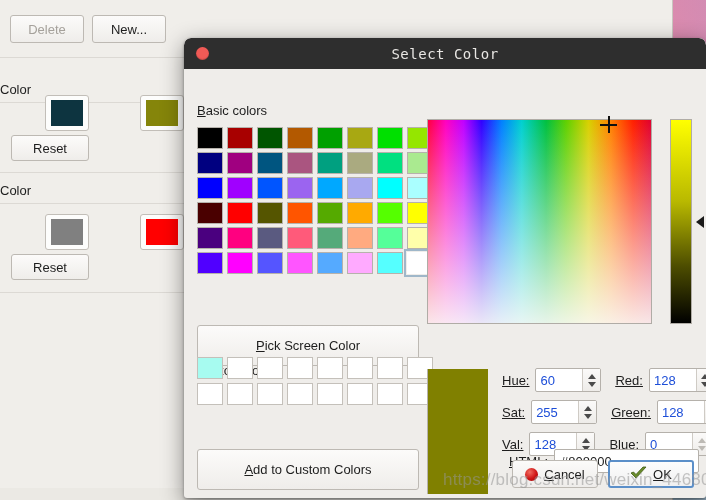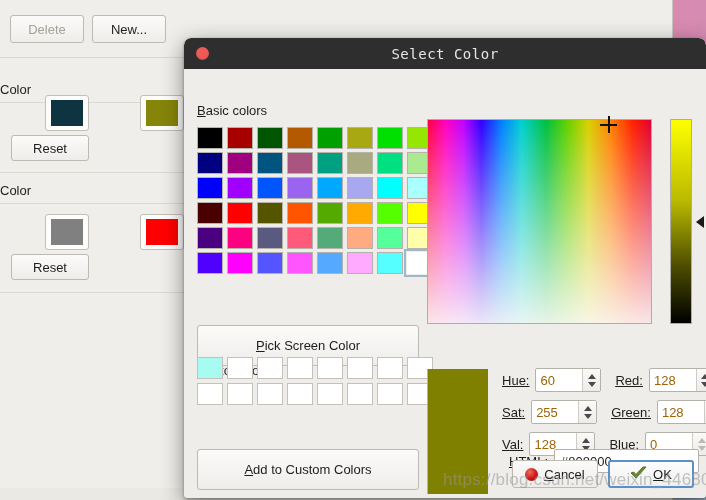--- a/index.html
+++ b/index.html
@@ -334,21 +334,21 @@
     border-radius: 2px;
     background: #ffffff;
     box-sizing: border-box;
   }
   .spin input {
     border: none;
     outline: none;
     width: 38px;
     font-family: "Liberation Sans", sans-serif;
     font-size: 13px;
-    color: #a16207;
+    color: #1d4ed8;
     padding: 0 4px;
     background: transparent;
   }
   .spin .arrows {
     width: 17px;
     border-left: 1px solid #cfcbc5;
     background: linear-gradient(#fbfaf9, #eeece9);
     display: flex;
     flex-direction: column;
     justify-content: center;

